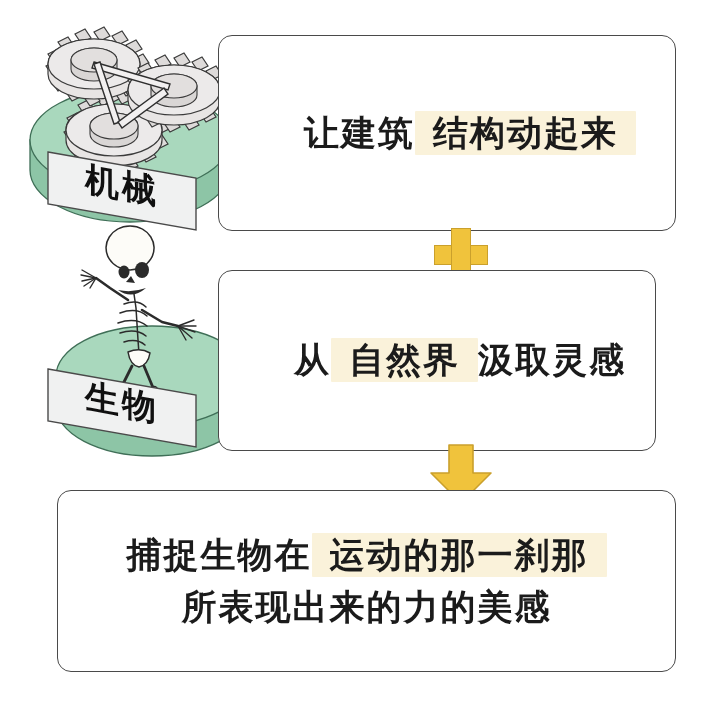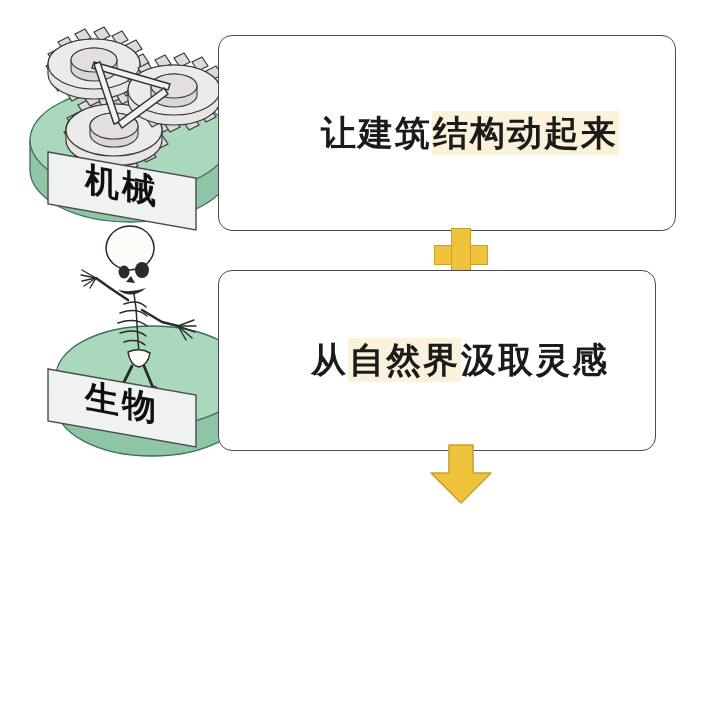--- a/index.html
+++ b/index.html
@@ -36,21 +36,21 @@
     display:block;
     white-space:nowrap;
     font-weight:700;
     color:#1b1b1b;
     letter-spacing:2px;
     line-height:1.5;
     text-align:center;
   }
   #card-1 .line,#card-2 .line{font-size:35px;padding-left:46px;}
   #card-3 .line{font-size:35px;}
-  .hl{background:#faf2da;padding:2px 1px;border-radius:1px;}
+  .hl{background:#faf2da;padding:2px 18px;border-radius:1px;}
 
   
   #plus-connector{
     position:absolute;left:434px;top:228px;width:54px;height:54px;
   }
   #plus-connector .bar{position:absolute;background:#f0c33c;border:1.4px solid #caa02c;box-sizing:border-box;}
   #plus-connector .bar.h{left:0;top:17px;width:54px;height:20px;}
   #plus-connector .bar.v{left:17px;top:0;width:20px;height:54px;}
 
   #arrow-connector{
@@ -272,14 +272,22 @@
       </div>
     </div>
   </div>
 
   <div id="arrow-connector">
     <svg width="68" height="62" viewBox="0 0 68 62">
       <path d="M22,2 L46,2 L46,30 L64,30 L34,60 L4,30 L22,30 Z" fill="#f0c33c" stroke="#caa02c" stroke-width="1.6" stroke-linejoin="round"></path>
     </svg>
   </div>
 
+  <div class="card" id="card-3">
+    <div class="card-text">
+      <div>
+        <span class="line"><span>捕捉生物在</span><span class="hl">运动的那一刹那</span></span>
+        <span class="line"><span>所表现出来的力的美感</span></span>
+      </div>
+    </div>
+  </div>
 
 </div>
 
 </body></html>

